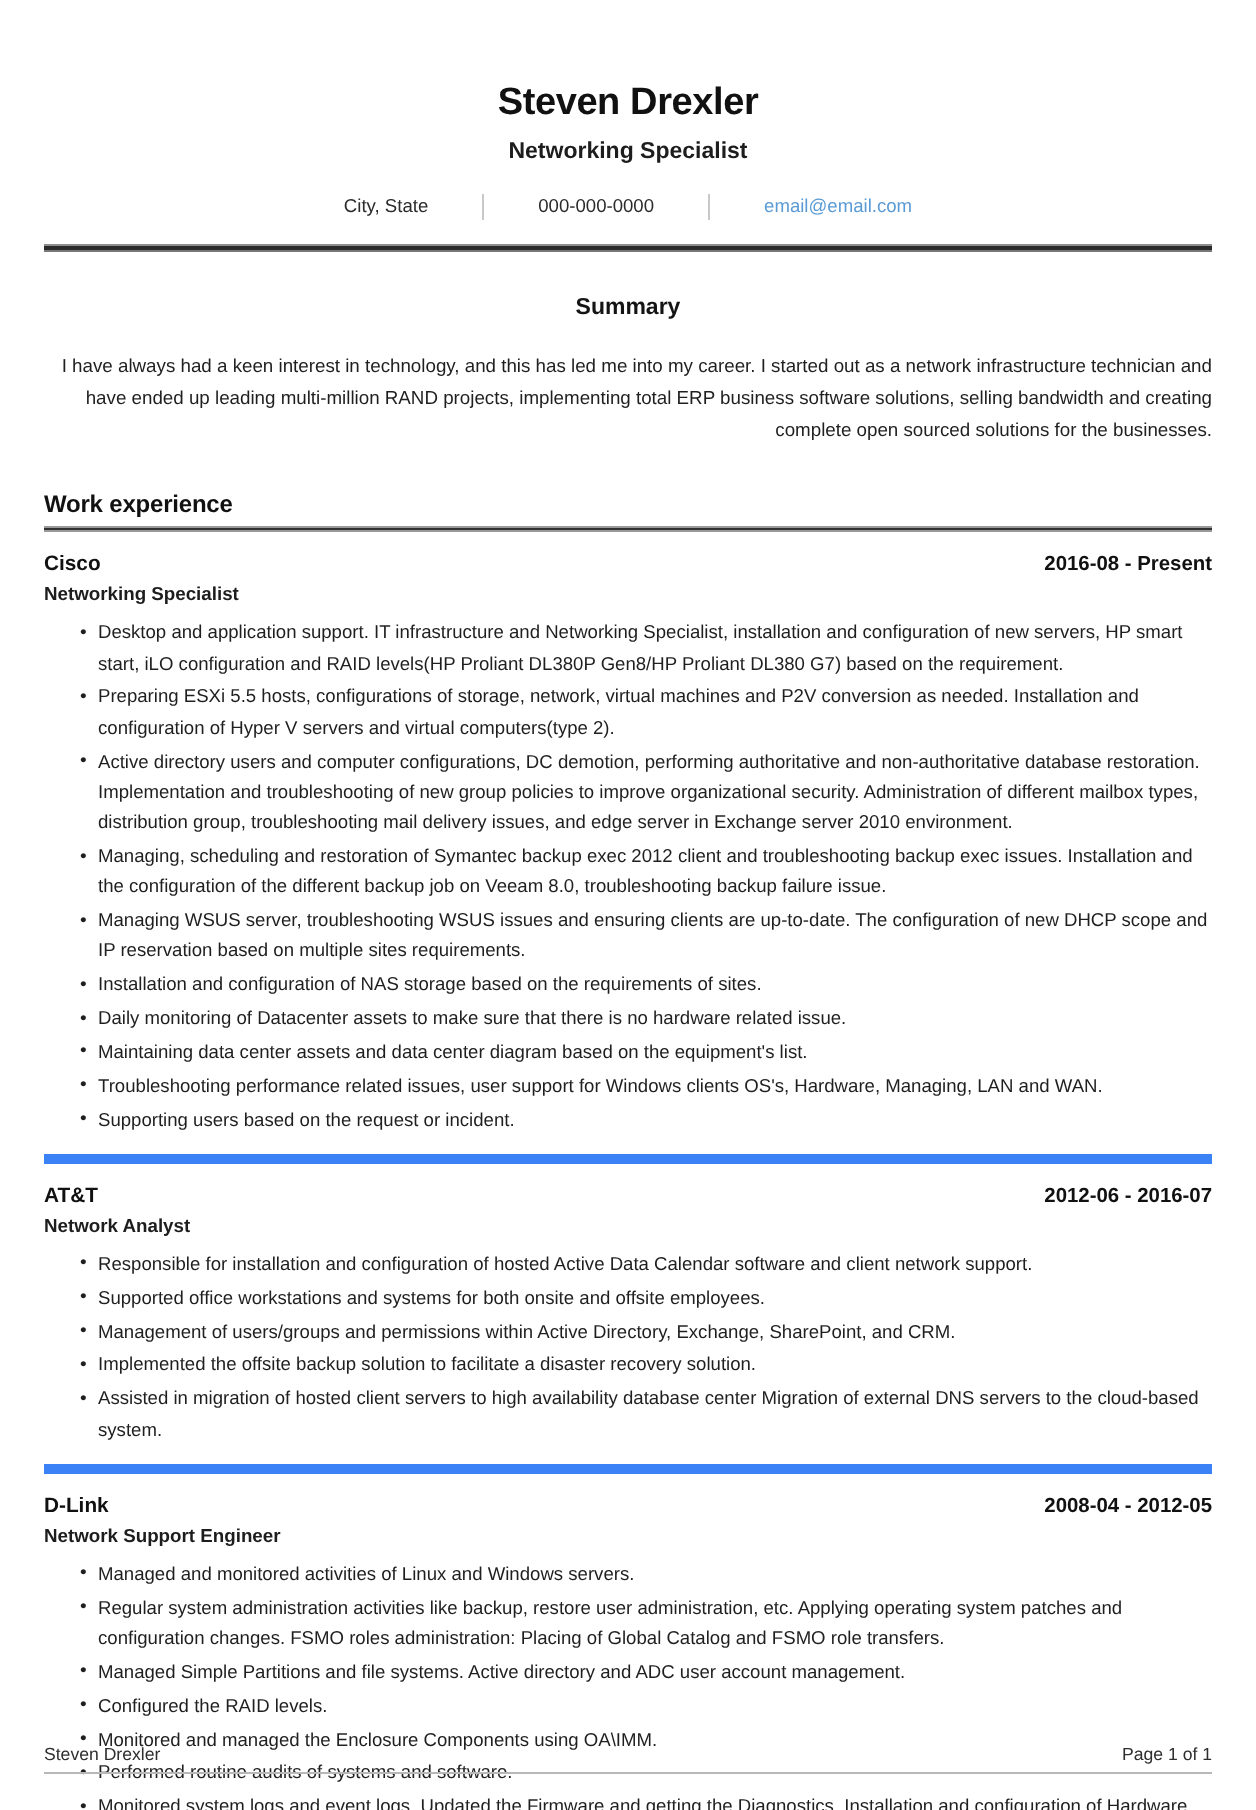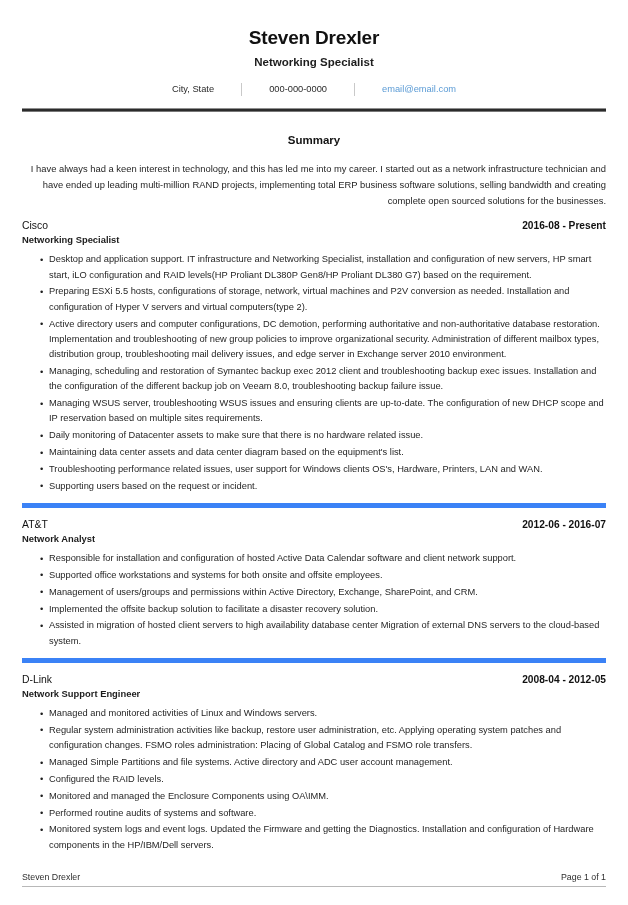--- a/index.html
+++ b/index.html
@@ -11,21 +11,21 @@
     font-family: "Liberation Sans", sans-serif;
     color: #1a1a1a;
     -webkit-font-smoothing: antialiased;
   }
   .page {
     position: relative;
     width: 628px;
     height: 905px;
     box-sizing: border-box;
     background: #ffffff;
-    padding: 0 22px;
+    padding: 14px 22px;
     overflow: hidden;
   }
 
   
   .header {
     padding-top: 26px;
     text-align: center;
   }
   .full-name {
     font-size: 19px;
@@ -114,21 +114,21 @@
     margin-top: 9px;
     border-top: 5px solid #3b82f6;
   }
   .job-row {
     display: flex;
     justify-content: space-between;
     align-items: baseline;
   }
   .job-company {
     font-size: 10.4px;
-    font-weight: normal;
+    font-weight: bold;
     color: #111111;
     text-align: right;
   }
   .job-dates {
     font-size: 10.2px;
     font-weight: bold;
     color: #111111;
     white-space: nowrap;
   }
   .job-role {
@@ -196,37 +196,42 @@
     </div>
   </div>
 
   <div class="rule-thick"></div>
 
   <div class="summary-block">
     <div class="summary-heading">Summary</div>
     <div class="summary-text">I have always had a keen interest in technology, and this has led me into my career. I started out as a network infrastructure technician and have ended up leading multi-million RAND projects, implementing total ERP business software solutions, selling bandwidth and creating complete open sourced solutions for the businesses.</div>
   </div>
 
+  <div class="section-heading-wrap">
+    <div class="section-heading">Work experience</div>
+    <div class="rule-section"></div>
+  </div>
 
   <div id="jobs-container">
       <div class="job">
         <div class="job-row">
           <span class="job-company">Cisco</span>
           <span class="job-dates">2016-08 - Present</span>
         </div>
         <div class="job-role">Networking Specialist</div>
         <ul class="bullets">
           <li>Desktop and application support. IT infrastructure and Networking Specialist, installation and configuration of new servers, HP smart start, iLO configuration and RAID levels(HP Proliant DL380P Gen8/HP Proliant DL380 G7) based on the requirement.</li>
           <li>Preparing ESXi 5.5 hosts, configurations of storage, network, virtual machines and P2V conversion as needed. Installation and configuration of Hyper V servers and virtual computers(type 2).</li>
           <li>Active directory users and computer configurations, DC demotion, performing authoritative and non-authoritative database restoration. Implementation and troubleshooting of new group policies to improve organizational security. Administration of different mailbox types, distribution group, troubleshooting mail delivery issues, and edge server in Exchange server 2010 environment.</li>
           <li>Managing, scheduling and restoration of Symantec backup exec 2012 client and troubleshooting backup exec issues. Installation and the configuration of the different backup job on Veeam 8.0, troubleshooting backup failure issue.</li>
           <li>Managing WSUS server, troubleshooting WSUS issues and ensuring clients are up-to-date. The configuration of new DHCP scope and IP reservation based on multiple sites requirements.</li>
+          <li>Installation and configuration of NAS storage based on the requirements of sites.</li>
           <li>Daily monitoring of Datacenter assets to make sure that there is no hardware related issue.</li>
           <li>Maintaining data center assets and data center diagram based on the equipment's list.</li>
-          <li>Troubleshooting performance related issues, user support for Windows clients OS's, Hardware, Printers, LAN and WAN.</li>
+          <li>Troubleshooting performance related issues, user support for Windows clients OS's, Hardware, Managing, LAN and WAN.</li>
           <li>Supporting users based on the request or incident.</li>
         </ul>
       </div>
       <div class="job">
         <div class="job-row">
           <span class="job-company">AT&amp;T</span>
           <span class="job-dates">2012-06 - 2016-07</span>
         </div>
         <div class="job-role">Network Analyst</div>
         <ul class="bullets">

